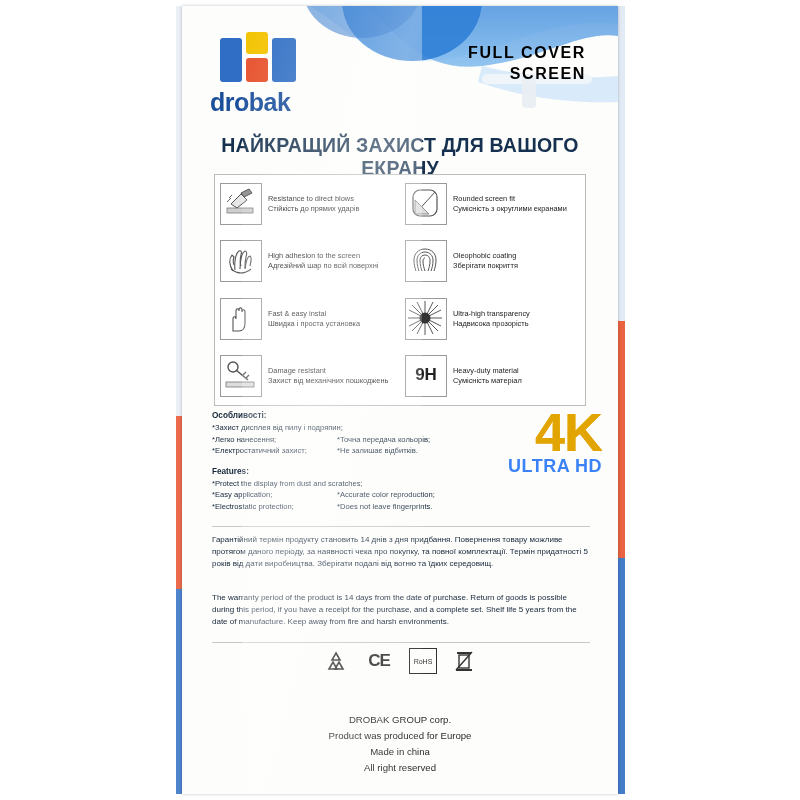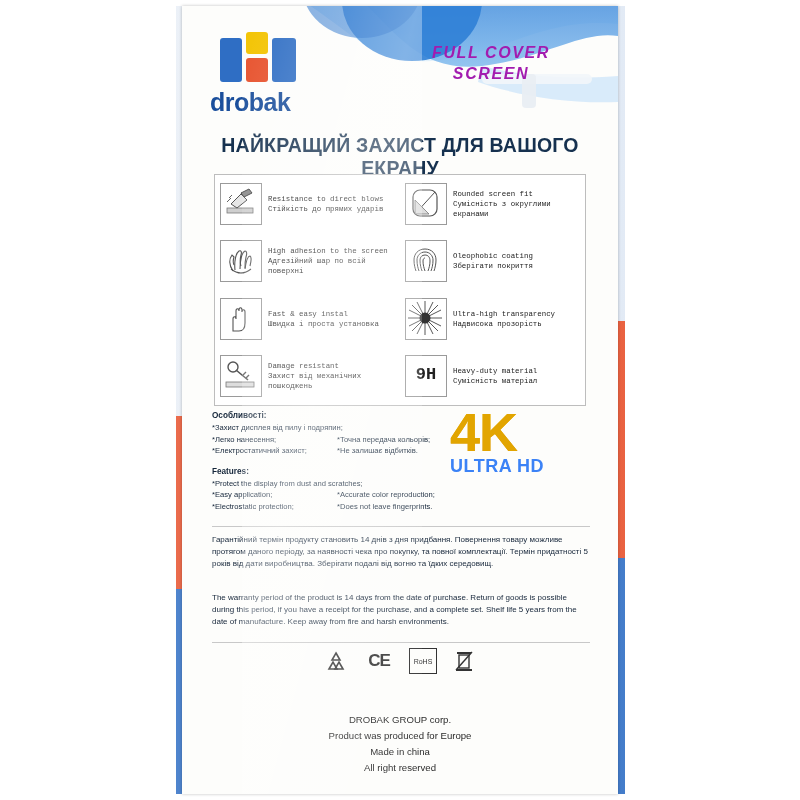--- a/index.html
+++ b/index.html
@@ -99,27 +99,26 @@
     color: #1b4f9c;
     letter-spacing: -0.5px;
   }
 
   
   .fcsp {
     position: absolute;
     right: 32px;
     top: 36px;
     width: 190px;
-    text-align: center;
-    color: #a21caf;
+    text-align: right;
+    color: #000000;
     font-weight: bold;
     font-size: 16px;
     letter-spacing: 1.6px;
     line-height: 21px;
-    font-style: italic;
   }
 
   
   .headline {
     position: absolute;
     left: 0;
     top: 128px;
     width: 436px;
     text-align: center;
     font-size: 19.5px;
@@ -143,21 +142,20 @@
     inset: 0;
     display: grid;
     grid-template-columns: 1fr 1fr;
     grid-template-rows: repeat(4, 1fr);
   }
   .feat-cell {
     display: flex;
     align-items: center;
     padding: 3px 5px;
     box-sizing: border-box;
-    font-family: Liberation Mono, monospace;
   }
   .feat-ico {
     width: 40px;
     height: 40px;
     border: 1px solid #9a9a9a;
     margin-right: 6px;
     flex: none;
     position: relative;
     background: #fff;
     overflow: hidden;
@@ -197,24 +195,24 @@
   }
   .spec .cols {
     display: flex;
   }
   .spec .cols div { width: 50%; }
   .spec .gap { height: 9px; }
 
   
   .badge4k {
     position: absolute;
-    left: 268px;
+    left: 280px;
     top: 400px;
     width: 140px;
-    text-align: left;
+    text-align: right;
   }
   .badge4k .k {
     font-size: 54px;
     font-weight: bold;
     line-height: 52px;
     background: linear-gradient(to bottom, #f7d000 0%, #e09a00 55%, #c98200 100%);
     -webkit-background-clip: text;
     background-clip: text;
     color: #e2a500;
     letter-spacing: -1px;

